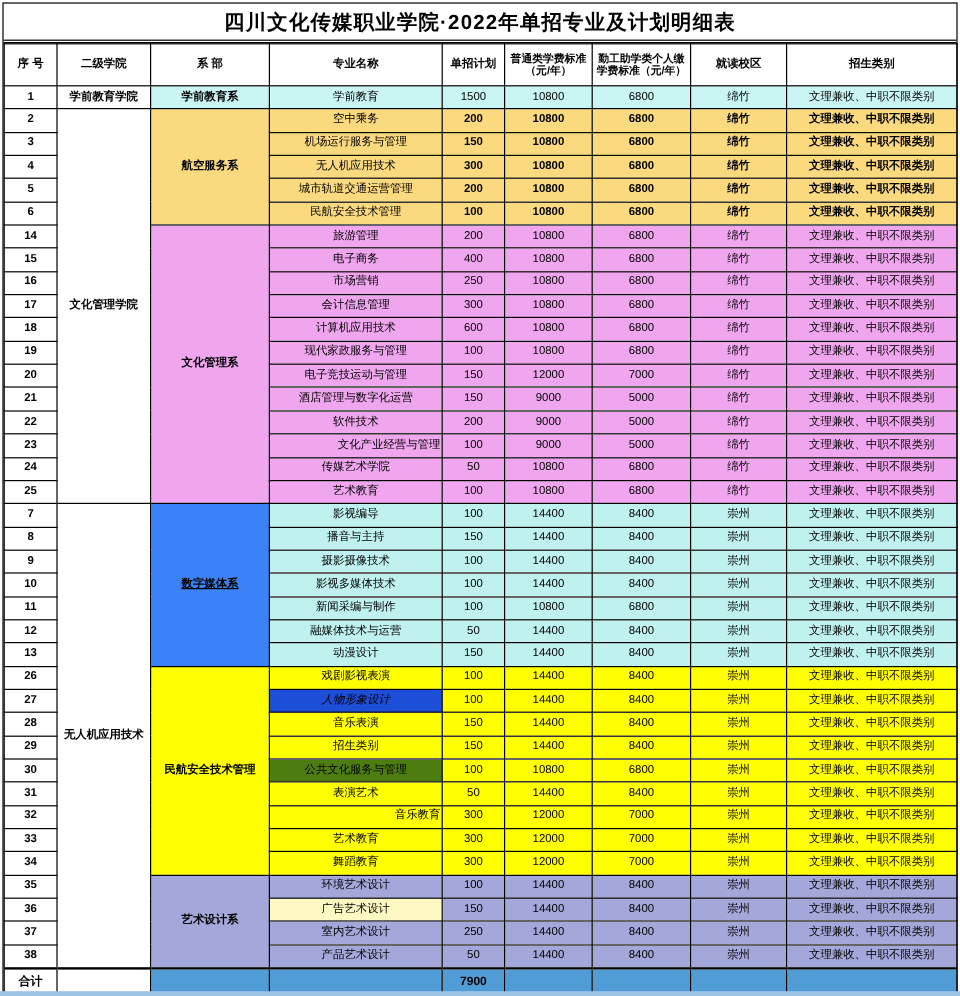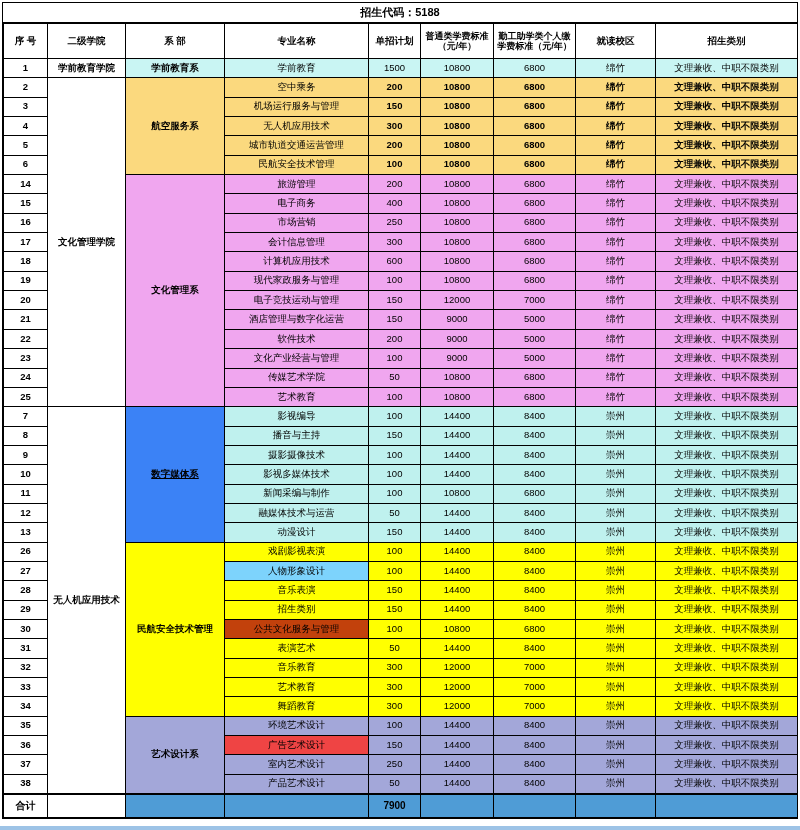--- a/index.html
+++ b/index.html
@@ -53,21 +53,21 @@
     height:22px;font-weight:bold;border-top:2px solid #000;font-size:10px;
   }
   .bottom-strip{
     position:absolute;left:0;right:0;bottom:0;height:4px;background:#9DC3E6;
   }
 </style>
 </head>
 <body>
 
 <div class="sheet">
-  <div class="code-row">招生代码：5188</div>
+  <div class="title-row">四川文化传媒职业学院·2022年单招专业及计划明细表</div>
 
   <table class="main">
     <colgroup>
       <col style="width:44px">
         <col style="width:78px">
         <col style="width:99px">
       <col style="width:144px">
         <col style="width:52px">
         <col style="width:73px">
       <col style="width:82px">
@@ -227,21 +227,21 @@
           <td class="serial">22</td>
           <td style="background: rgb(240, 166, 239);">软件技术</td>
           <td style="background: rgb(240, 166, 239);">200</td>
           <td style="background: rgb(240, 166, 239);">9000</td>
           <td style="background: rgb(240, 166, 239);">5000</td>
           <td style="background: rgb(240, 166, 239);">绵竹</td>
           <td style="background: rgb(240, 166, 239);">文理兼收、中职不限类别</td>
         </tr>
         <tr>
           <td class="serial">23</td>
-          <td style="background: rgb(240, 166, 239);">文化产业经营与管理</td>
+          <td style="background: rgb(240, 166, 239); text-align: right;">文化产业经营与管理</td>
           <td style="background: rgb(240, 166, 239);">100</td>
           <td style="background: rgb(240, 166, 239);">9000</td>
           <td style="background: rgb(240, 166, 239);">5000</td>
           <td style="background: rgb(240, 166, 239);">绵竹</td>
           <td style="background: rgb(240, 166, 239);">文理兼收、中职不限类别</td>
         </tr>
         <tr>
           <td class="serial">24</td>
           <td style="background: rgb(240, 166, 239);">传媒艺术学院</td>
           <td style="background: rgb(240, 166, 239);">50</td>
@@ -329,21 +329,21 @@
           <td class="dept" rowspan="9" style="background: rgb(255, 255, 0);">民航安全技术管理</td>
           <td style="background: rgb(255, 255, 0);">戏剧影视表演</td>
           <td style="background: rgb(255, 255, 0);">100</td>
           <td style="background: rgb(255, 255, 0);">14400</td>
           <td style="background: rgb(255, 255, 0);">8400</td>
           <td style="background: rgb(255, 255, 0);">崇州</td>
           <td style="background: rgb(255, 255, 0);">文理兼收、中职不限类别</td>
         </tr>
         <tr>
           <td class="serial">27</td>
-          <td style="background: #7dd3fc;">人物形象设计</td>
+          <td style="background: #1d4ed8; font-style: italic;">人物形象设计</td>
           <td style="background: rgb(255, 255, 0);">100</td>
           <td style="background: rgb(255, 255, 0);">14400</td>
           <td style="background: rgb(255, 255, 0);">8400</td>
           <td style="background: rgb(255, 255, 0);">崇州</td>
           <td style="background: rgb(255, 255, 0);">文理兼收、中职不限类别</td>
         </tr>
         <tr>
           <td class="serial">28</td>
           <td style="background: rgb(255, 255, 0);">音乐表演</td>
           <td style="background: rgb(255, 255, 0);">150</td>
@@ -356,39 +356,39 @@
           <td class="serial">29</td>
           <td style="background: rgb(255, 255, 0);">招生类别</td>
           <td style="background: rgb(255, 255, 0);">150</td>
           <td style="background: rgb(255, 255, 0);">14400</td>
           <td style="background: rgb(255, 255, 0);">8400</td>
           <td style="background: rgb(255, 255, 0);">崇州</td>
           <td style="background: rgb(255, 255, 0);">文理兼收、中职不限类别</td>
         </tr>
         <tr>
           <td class="serial">30</td>
-          <td style="background: #c2410c;">公共文化服务与管理</td>
+          <td style="background: #4d7c0f;">公共文化服务与管理</td>
           <td style="background: rgb(255, 255, 0);">100</td>
           <td style="background: rgb(255, 255, 0);">10800</td>
           <td style="background: rgb(255, 255, 0);">6800</td>
           <td style="background: rgb(255, 255, 0);">崇州</td>
           <td style="background: rgb(255, 255, 0);">文理兼收、中职不限类别</td>
         </tr>
         <tr>
           <td class="serial">31</td>
           <td style="background: rgb(255, 255, 0);">表演艺术</td>
           <td style="background: rgb(255, 255, 0);">50</td>
           <td style="background: rgb(255, 255, 0);">14400</td>
           <td style="background: rgb(255, 255, 0);">8400</td>
           <td style="background: rgb(255, 255, 0);">崇州</td>
           <td style="background: rgb(255, 255, 0);">文理兼收、中职不限类别</td>
         </tr>
         <tr>
           <td class="serial">32</td>
-          <td style="background: rgb(255, 255, 0);">音乐教育</td>
+          <td style="background: rgb(255, 255, 0); text-align: right;">音乐教育</td>
           <td style="background: rgb(255, 255, 0);">300</td>
           <td style="background: rgb(255, 255, 0);">12000</td>
           <td style="background: rgb(255, 255, 0);">7000</td>
           <td style="background: rgb(255, 255, 0);">崇州</td>
           <td style="background: rgb(255, 255, 0);">文理兼收、中职不限类别</td>
         </tr>
         <tr>
           <td class="serial">33</td>
           <td style="background: rgb(255, 255, 0);">艺术教育</td>
           <td style="background: rgb(255, 255, 0);">300</td>
@@ -411,21 +411,21 @@
           <td class="dept" rowspan="4" style="background: rgb(163, 167, 217);">艺术设计系</td>
           <td style="background: rgb(163, 167, 217);">环境艺术设计</td>
           <td style="background: rgb(163, 167, 217);">100</td>
           <td style="background: rgb(163, 167, 217);">14400</td>
           <td style="background: rgb(163, 167, 217);">8400</td>
           <td style="background: rgb(163, 167, 217);">崇州</td>
           <td style="background: rgb(163, 167, 217);">文理兼收、中职不限类别</td>
         </tr>
         <tr>
           <td class="serial">36</td>
-          <td style="background: #ef4444;">广告艺术设计</td>
+          <td style="background: #fef9c3;">广告艺术设计</td>
           <td style="background: rgb(163, 167, 217);">150</td>
           <td style="background: rgb(163, 167, 217);">14400</td>
           <td style="background: rgb(163, 167, 217);">8400</td>
           <td style="background: rgb(163, 167, 217);">崇州</td>
           <td style="background: rgb(163, 167, 217);">文理兼收、中职不限类别</td>
         </tr>
         <tr>
           <td class="serial">37</td>
           <td style="background: rgb(163, 167, 217);">室内艺术设计</td>
           <td style="background: rgb(163, 167, 217);">250</td>

